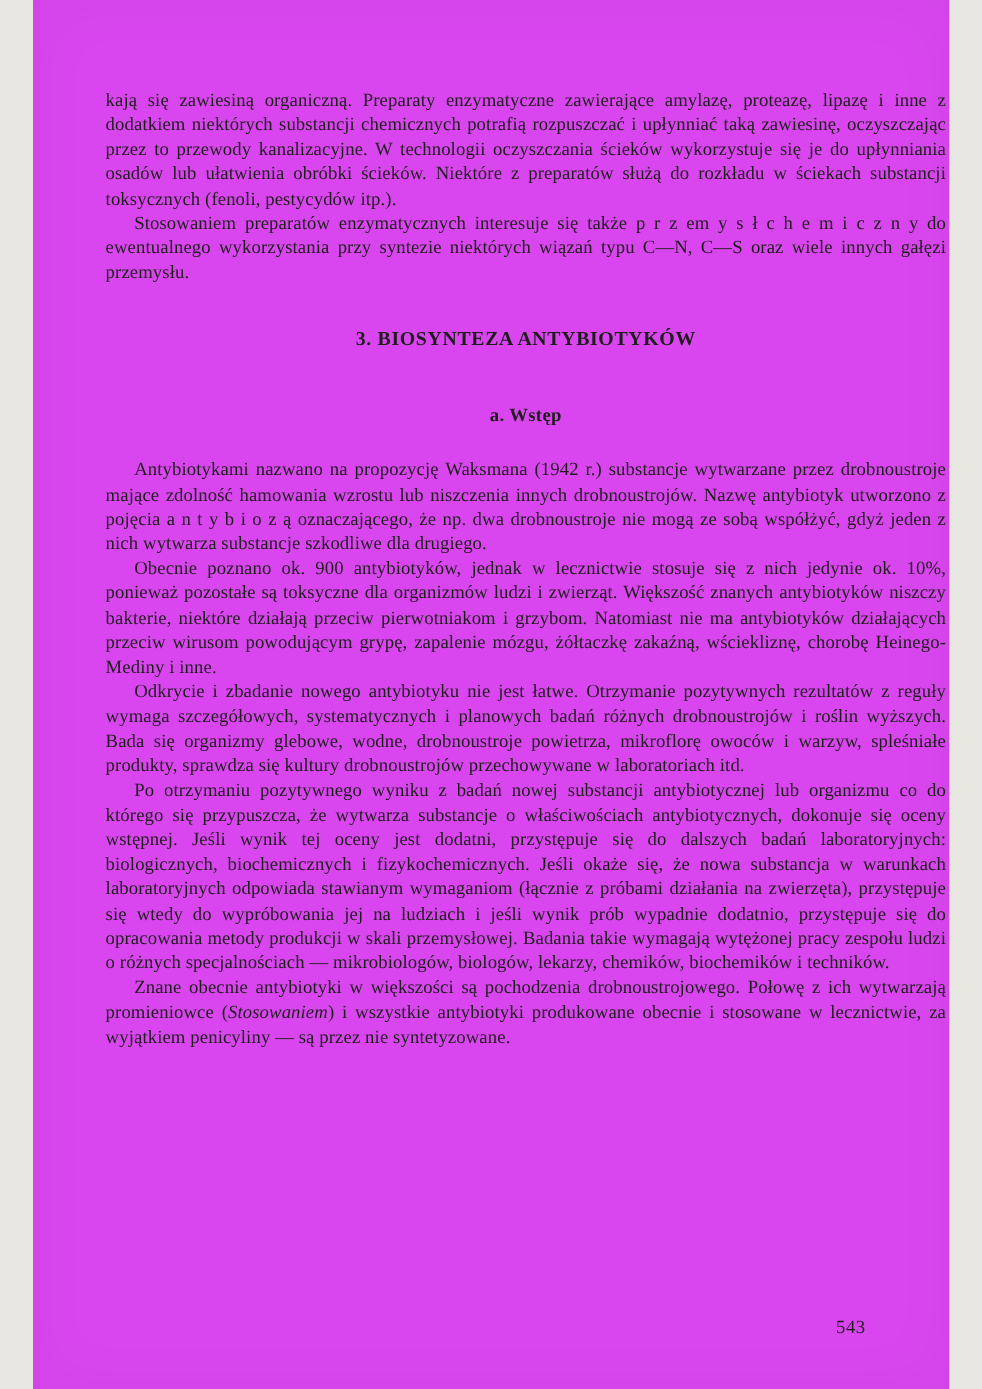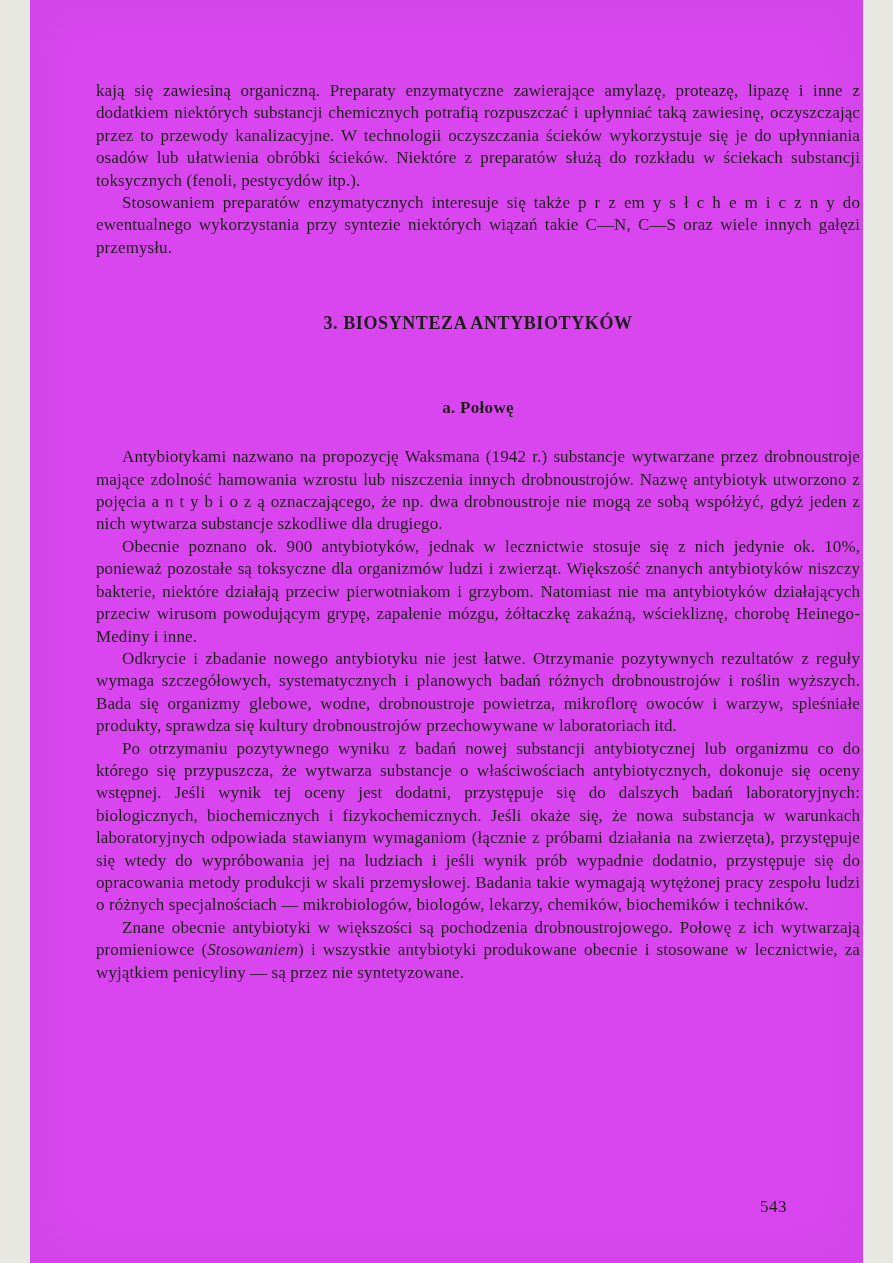--- a/index.html
+++ b/index.html
@@ -29,21 +29,21 @@
     margin: 0;
     font-size: 17px;
     line-height: 22.4px;
     text-align: justify;
     letter-spacing: 0.1px;
   }
   .text-block p.indent {
     text-indent: 26px;
   }
   .section-heading {
-    margin: 16px;
+    margin: 1px;
     padding-top: 38px;
     padding-bottom: 0;
     text-align: center;
     font-size: 18px;
     font-weight: bold;
     letter-spacing: 0.6px;
   }
   .subsection-heading {
     margin: 0;
     padding-top: 48px;
@@ -65,25 +65,25 @@
   }
 </style>
 </head>
 <body>
 
 <div class="scan-page">
   <div class="text-block">
 
     <p>kają się zawiesiną organiczną. Preparaty enzymatyczne zawierające amylazę, proteazę, lipazę i inne z dodatkiem niektórych substancji chemicznych potrafią rozpuszczać i upłynniać taką zawiesinę, oczyszczając przez to przewody kanalizacyjne. W technologii oczyszczania ścieków wykorzystuje się je do upłynniania osadów lub ułatwienia obróbki ścieków. Niektóre z preparatów służą do rozkładu w ściekach substancji toksycznych (fenoli, pestycydów itp.).</p>
 
-    <p class="indent">Stosowaniem preparatów enzymatycznych interesuje się także p r z e­m y s ł   c h e m i c z n y   do ewentualnego wykorzystania przy syntezie niektórych wiązań takie C—N, C—S oraz wiele innych gałęzi przemysłu.</p>
+    <p class="indent">Stosowaniem preparatów enzymatycznych interesuje się także p r z e­m y s ł   c h e m i c z n y   do ewentualnego wykorzystania przy syntezie niektórych wiązań typu C—N, C—S oraz wiele innych gałęzi przemysłu.</p>
 
     <h2 class="section-heading">3. BIOSYNTEZA ANTYBIOTYKÓW</h2>
 
-    <h3 class="subsection-heading">a. Połowę</h3>
+    <h3 class="subsection-heading">a. Wstęp</h3>
 
     <p class="indent">Antybiotykami nazwano na propozycję Waksmana (1942 r.) substancje wytwarzane przez drobnoustroje mające zdolność hamowania wzrostu lub niszczenia innych drobnoustrojów. Nazwę antybiotyk utworzono z pojęcia  a n t y b i o z ą  oznaczającego, że np. dwa drobnoustroje nie mogą ze sobą współżyć, gdyż jeden z nich wytwarza substancje szkodliwe dla drugiego.</p>
 
     <p class="indent">Obecnie poznano ok. 900 antybiotyków, jednak w lecznictwie stosuje się z nich jedynie ok. 10%, ponieważ pozostałe są toksyczne dla organizmów ludzi i zwierząt. Większość znanych antybiotyków niszczy bakterie, niektóre działają przeciw pierwotniakom i grzybom. Natomiast nie ma antybiotyków działających przeciw wirusom powodującym grypę, zapalenie mózgu, żółtaczkę zakaźną, wściekliznę, chorobę Heinego-Mediny i inne.</p>
 
     <p class="indent">Odkrycie i zbadanie nowego antybiotyku nie jest łatwe. Otrzymanie pozytywnych rezultatów z reguły wymaga szczegółowych, systematycznych i planowych badań różnych drobnoustrojów i roślin wyższych. Bada się organizmy glebowe, wodne, drobnoustroje powietrza, mikroflorę owoców i warzyw, spleśniałe produkty, sprawdza się kultury drobnoustrojów przechowywane w laboratoriach itd.</p>
 
     <p class="indent">Po otrzymaniu pozytywnego wyniku z badań nowej substancji antybiotycznej lub organizmu co do którego się przypuszcza, że wytwarza substancje o właściwościach antybiotycznych, dokonuje się oceny wstępnej. Jeśli wynik tej oceny jest dodatni, przystępuje się do dalszych badań laboratoryjnych: biologicznych, biochemicznych i fizykochemicznych. Jeśli okaże się, że nowa substancja w warunkach laboratoryjnych odpowiada stawianym wymaganiom (łącznie z próbami działania na zwierzęta), przystępuje się wtedy do wypróbowania jej na ludziach i jeśli wynik prób wypadnie dodatnio, przystępuje się do opracowania metody produkcji w skali przemysłowej. Badania takie wymagają wytężonej pracy zespołu ludzi o różnych specjalnościach — mikrobiologów, biologów, lekarzy, chemików, biochemików i techników.</p>
 
     <p class="indent"><span>Znane obecnie antybiotyki w większości są pochodzenia drobnoustrojowego. Połowę z ich wytwarzają promieniowce (</span><span class="italic">Stosowaniem</span><span>) i wszystkie antybiotyki produkowane obecnie i stosowane w lecznictwie, za wyjątkiem penicyliny — są przez nie syntetyzowane.</span></p>

